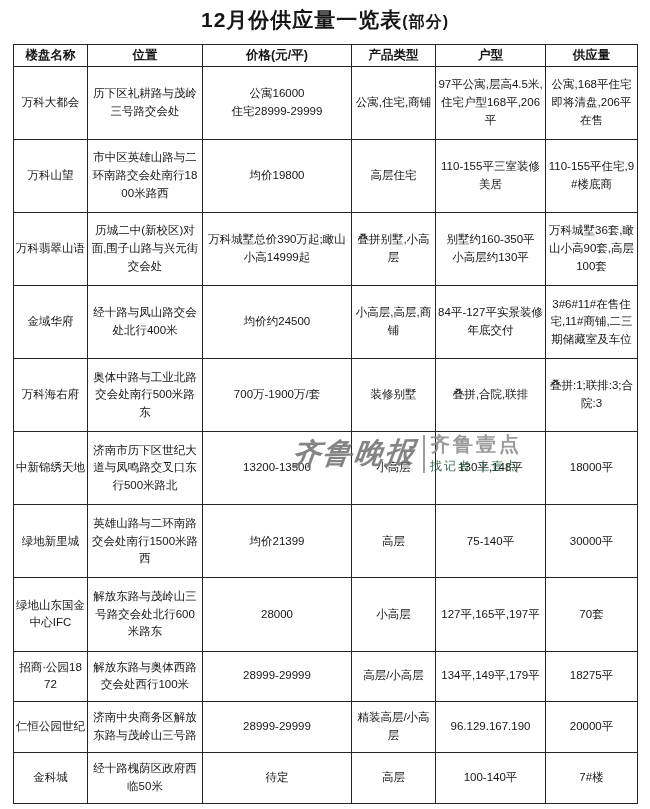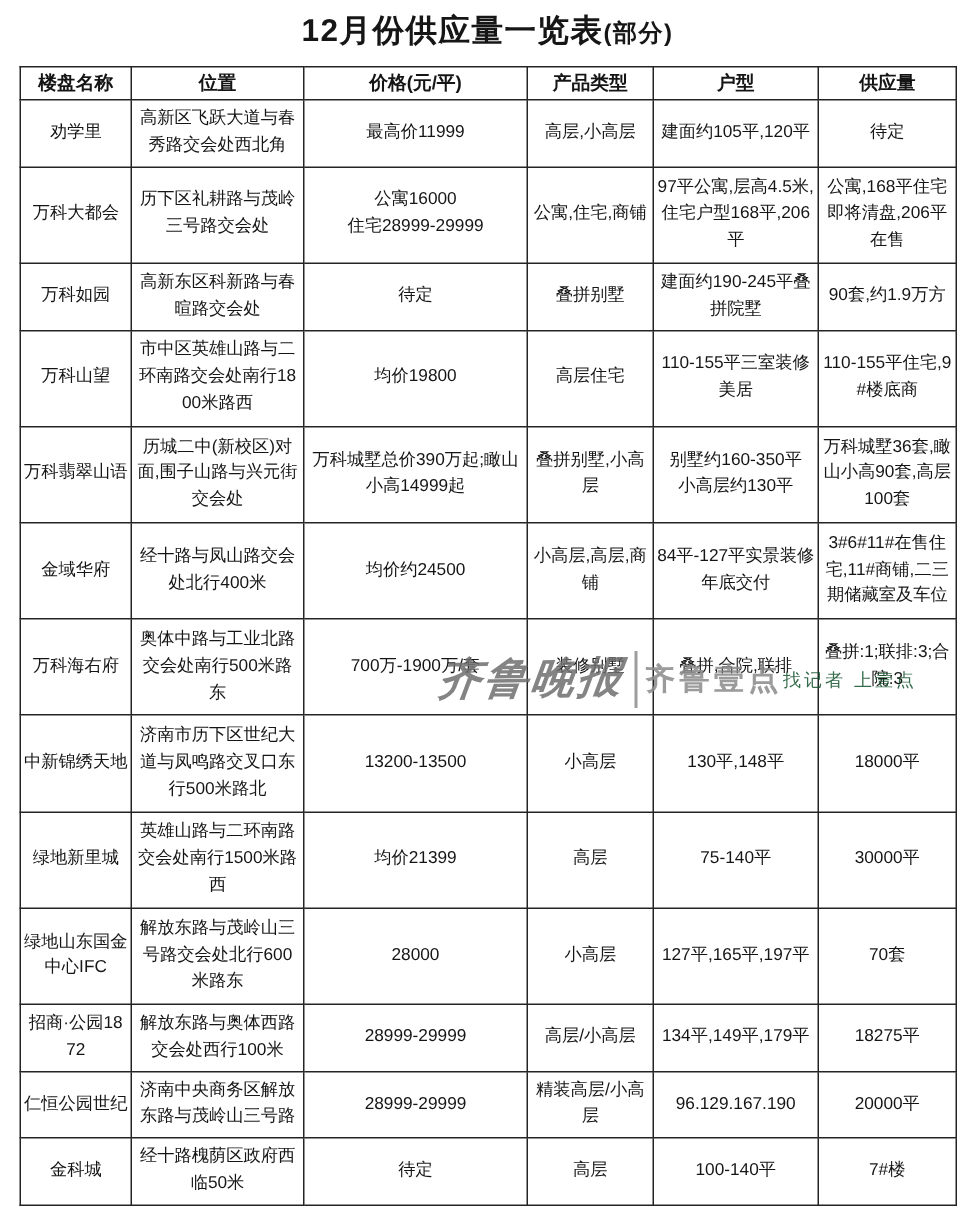--- a/index.html
+++ b/index.html
@@ -72,21 +72,21 @@
     letter-spacing: 2px;
     transform: skewX(-8deg) rotate(-1deg);
     white-space: nowrap;
   }
   .wm-divider {
     width: 2px;
     height: 38px;
     background: #8c8c8c;
     margin: 0 5px 0 7px;
   }
-  .wm-right { display: flex; flex-direction: row; align-items: flex-start; }
+  .wm-right { display: flex; flex-direction: column; align-items: flex-start; }
   .wm-brand {
     font-size: 20px;
     font-weight: bold;
     color: #8a8a8a;
     letter-spacing: 3px;
     line-height: 1.1;
     white-space: nowrap;
   }
   .wm-tagline {
     font-size: 12px;
@@ -119,43 +119,27 @@
         <th>楼盘名称</th>
         <th>位置</th>
         <th>价格(元/平)</th>
         <th>产品类型</th>
         <th>户型</th>
         <th>供应量</th>
       </tr>
     </thead>
     <tbody id="table-body">
         <tr>
-          <td>劝学里</td>
-          <td>高新区飞跃大道与春秀路交会处西北角</td>
-          <td>最高价11999</td>
-          <td>高层,小高层</td>
-          <td>建面约105平,120平</td>
-          <td>待定</td>
-        </tr>
-        <tr>
           <td>万科大都会</td>
           <td>历下区礼耕路与茂岭三号路交会处</td>
           <td>公寓16000
 住宅28999-29999</td>
           <td>公寓,住宅,商铺</td>
           <td>97平公寓,层高4.5米,住宅户型168平,206平</td>
           <td>公寓,168平住宅即将清盘,206平在售</td>
-        </tr>
-        <tr>
-          <td>万科如园</td>
-          <td>高新东区科新路与春暄路交会处</td>
-          <td>待定</td>
-          <td>叠拼别墅</td>
-          <td>建面约190-245平叠拼院墅</td>
-          <td>90套,约1.9万方</td>
         </tr>
         <tr>
           <td>万科山望</td>
           <td>市中区英雄山路与二环南路交会处南行1800米路西</td>
           <td>均价19800</td>
           <td>高层住宅</td>
           <td>110-155平三室装修美居</td>
           <td>110-155平住宅,9#楼底商</td>
         </tr>
         <tr>

